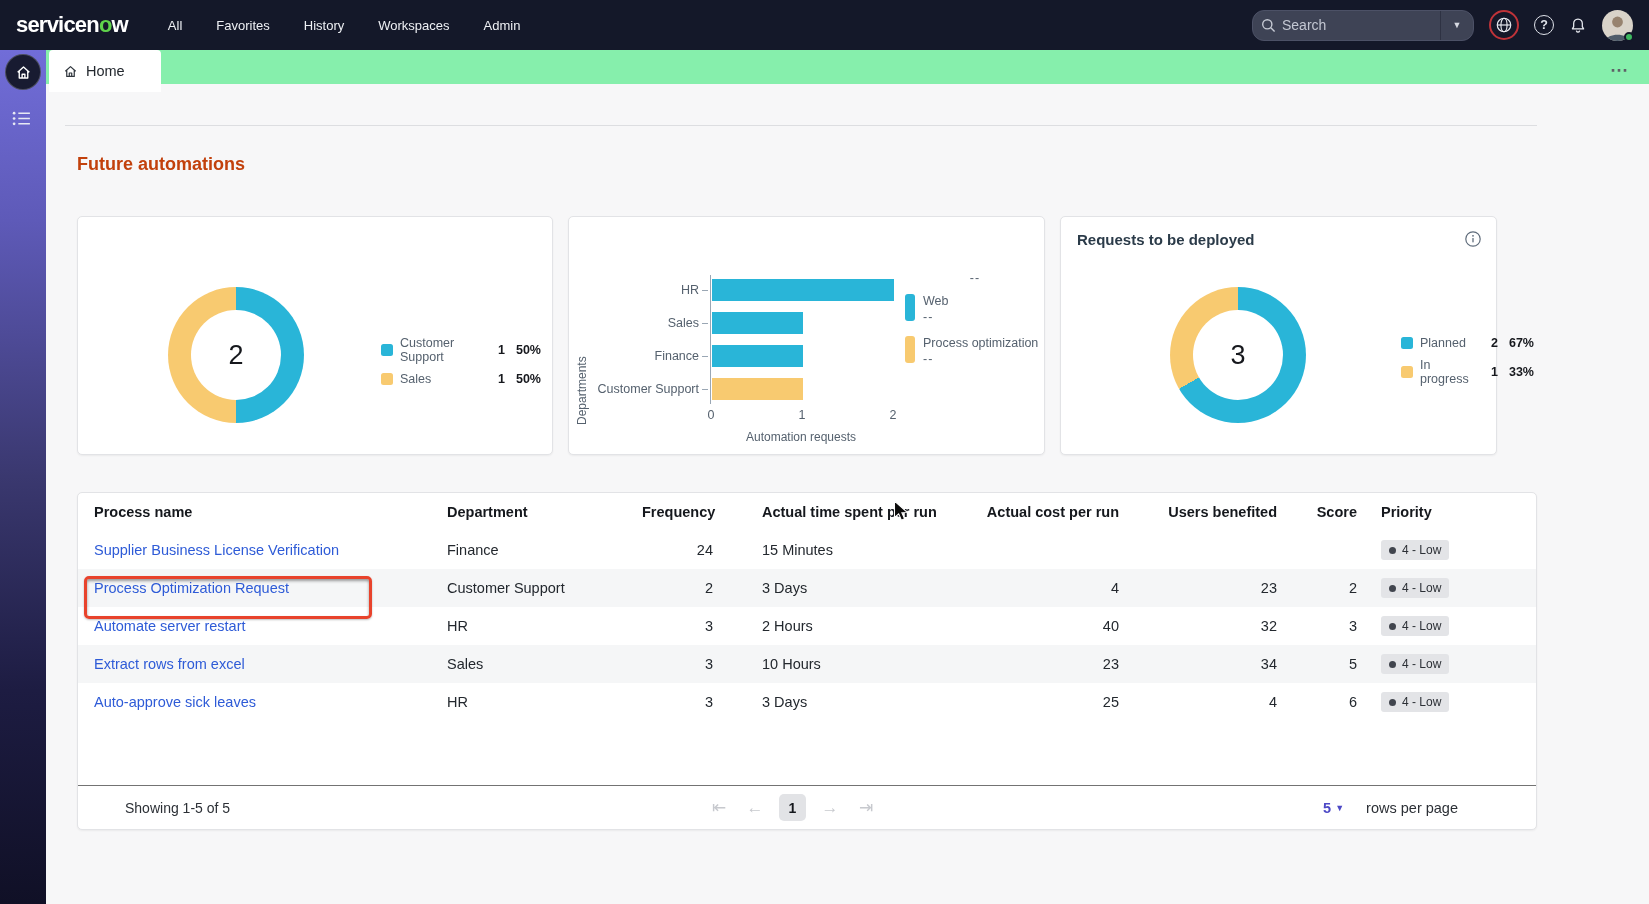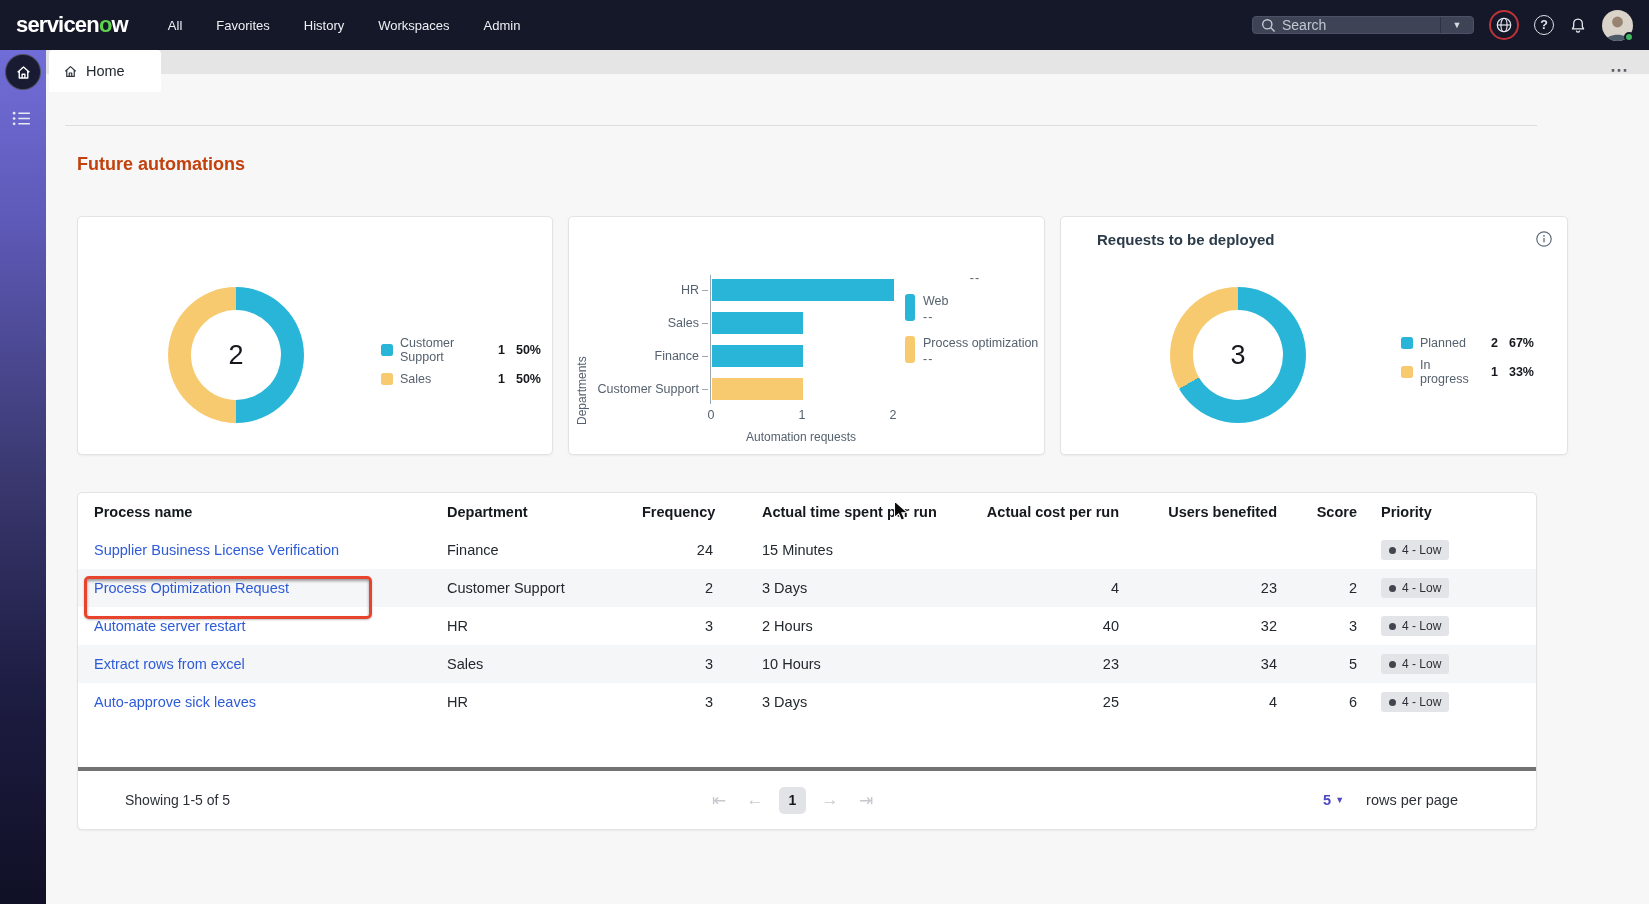--- a/index.html
+++ b/index.html
@@ -10,22 +10,22 @@
           align-items:center;padding:0 16px;box-sizing:border-box;z-index:20;}
   .logo{font-size:22px;font-weight:bold;color:#fff;letter-spacing:-0.8px;cursor:pointer;white-space:nowrap;}
   .logo .o{color:#5fd24b;}
   .nav-items{display:flex;gap:34px;margin-left:40px;}
   .nav-item{color:#eef0f4;font-size:13px;text-decoration:none;cursor:pointer;}
   .ws-pill{position:absolute;left:650px;top:9px;height:32px;border:1px solid #4e5367;border-radius:16px;
            display:flex;align-items:center;padding:0 16px;gap:10px;color:#fff;font-weight:bold;font-size:14px;
            box-sizing:border-box;cursor:pointer;background:transparent;}
   .ws-star{color:#d9b64e;font-size:15px;font-weight:normal;}
   .nav-right{margin-left:auto;display:flex;align-items:center;gap:15px;}
-  .searchbox{display:flex;align-items:center;width:222px;height:18px;background:#3e4355;
-             border:1px solid #4c5166;border-radius:4px;box-sizing:border-box;overflow:hidden;}
+  .searchbox{display:flex;align-items:center;width:222px;height:31px;background:#3e4355;
+             border:1px solid #4c5166;border-radius:12px;box-sizing:border-box;overflow:hidden;}
   .searchbox input{flex:1;background:transparent;border:none;outline:none;color:#e8eaf0;font-size:14px;
              padding:0 0 0 6px;min-width:0;font-family:inherit;}
   .searchbox input::placeholder{color:#c3c7d2;opacity:1;}
   .search-ic{margin-left:8px;display:flex;flex:none;}
   .search-dd{width:33px;align-self:stretch;border:none;border-left:1px solid #2e3243;background:transparent;
              color:#d7dae2;font-size:9px;cursor:pointer;display:flex;align-items:center;justify-content:center;}
   .globe-ring{width:30px;height:30px;border:2.5px solid #bf3339;border-radius:50%;display:flex;align-items:center;
               justify-content:center;box-sizing:border-box;cursor:pointer;background:transparent;padding:0;}
   .icon-btn{background:none;border:none;display:flex;align-items:center;justify-content:center;padding:0;cursor:pointer;}
   .help-circle{width:20px;height:20px;border:1.4px solid #dfe2e9;border-radius:50%;color:#dfe2e9;font-size:12.5px;
@@ -35,35 +35,35 @@
   .status-dot{position:absolute;right:-1px;bottom:-1px;width:10px;height:10px;background:#3db85f;
               border:2px solid #141829;border-radius:50%;box-sizing:border-box;}
   
   .workarea{position:absolute;top:50px;left:0;right:0;bottom:0;}
   .sidebar{position:absolute;left:0;top:0;width:46px;bottom:0;
            background:linear-gradient(180deg,#716dd8 0%,#5e5ab8 20%,#3a386f 50%,#1d1c42 75%,#101026 100%);}
   .side-home{position:absolute;left:5px;top:4px;width:36px;height:36px;border-radius:50%;background:#181b31;
              border:1.5px solid rgba(255,255,255,.22);display:flex;align-items:center;justify-content:center;
              color:#fff;box-sizing:border-box;cursor:pointer;padding:0;}
   .side-list{position:absolute;left:12px;top:60px;color:#e7e9f4;cursor:pointer;background:none;border:none;padding:0;}
-  .tabstrip{position:absolute;left:46px;right:0;top:0;height:24px;background:#e5e5e5;}
+  .tabstrip{position:absolute;left:46px;right:0;top:0;height:34px;background:#86efac;}
   .tab-active{position:absolute;left:3px;top:0;width:112px;height:42px;background:#fff;border-radius:4px 4px 0 0;
               display:flex;align-items:center;gap:8px;padding:0 14px;box-sizing:border-box;color:#23282e;
               font-size:14.5px;cursor:pointer;border:none;}
   .tab-more{position:absolute;right:14px;top:8px;color:#5e6167;font-size:18px;font-weight:bold;letter-spacing:1px;
             cursor:pointer;background:none;border:none;}
   .content{position:absolute;left:46px;right:0;top:42px;bottom:0;background:#f7f7f8;}
   .content-rule{position:absolute;left:19px;width:1472px;top:33px;border-top:1px solid #dddee1;}
   .page-title{position:absolute;left:31px;top:62px;font-size:18px;font-weight:bold;color:#c2410c;margin:0;}
   
   .card{position:absolute;background:#fff;border:1px solid #e2e3e6;border-radius:5px;
         box-shadow:0 1px 2px rgba(30,30,40,.06);box-sizing:border-box;}
   #card-new{left:31px;top:124px;width:476px;height:239px;}
   #card-intake{left:522px;top:124px;width:477px;height:239px;}
-  #card-deploy{left:1014px;top:124px;width:508px;height:239px;padding-left:20px;}
+  #card-deploy{left:1014px;top:124px;width:437px;height:239px;}
   #card-table{left:31px;top:400px;width:1460px;height:338px;}
   .card-head{display:flex;justify-content:space-between;align-items:center;padding:13px 14px 0 16px;}
   .card-title{margin:0;font-size:15px;font-weight:bold;color:#2b3b49;}
   
   .donut{position:absolute;width:136px;height:136px;border-radius:50%;cursor:pointer;}
   #card-new .donut{left:90px;top:70px;background:conic-gradient(#29b5d8 0 50%,#f8ca70 50% 100%);}
   #card-deploy .donut{left:109px;top:70px;background:conic-gradient(#29b5d8 0 66.7%,#f8ca70 66.7% 100%);}
   .donut::after{content:"";position:absolute;inset:23px;background:#fff;border-radius:50%;}
   .donut-num{position:absolute;inset:0;display:flex;align-items:center;justify-content:center;
              font-size:27px;color:#16181d;z-index:2;}
@@ -102,21 +102,21 @@
   .tr.alt{background:#f5f6f7;}
   .cR{text-align:right;}
   .c4pad{padding-left:49px;}
   .c8pad{padding-left:24px;}
   .plink{color:#2e5bd7;text-decoration:none;cursor:pointer;}
   .badge{display:inline-flex;align-items:center;gap:6px;background:#e3e4e7;border-radius:3px;
          padding:3px 8px;font-size:12px;color:#2c3036;}
   .badge-dot{width:7px;height:7px;border-radius:50%;background:#41454e;}
   .red-frame{position:absolute;left:6px;top:83px;width:282px;height:37px;border:3px solid #e8432c;border-radius:5px;
              box-shadow:inset 0 2px 3px rgba(40,40,40,.45),0 1px 2px rgba(0,0,0,.25);pointer-events:none;z-index:3;}
-  .tfoot{position:absolute;left:0;right:0;bottom:0;height:62px;border-top:4px solid #737373;display:flex;
+  .tfoot{position:absolute;left:0;right:0;bottom:0;height:44px;border-top:1px solid #737373;display:flex;
          align-items:center;padding:0 16px;box-sizing:border-box;}
   .showing{margin-left:31px;font-size:14px;color:#2c3036;}
   .pager{position:absolute;left:629px;display:flex;align-items:center;gap:12px;}
   .pg-arrow{color:#c7c9ce;font-size:17px;background:none;border:none;padding:0;width:24px;cursor:pointer;}
   .pg-current{width:27px;height:27px;background:#e2e3e6;border:none;border-radius:5px;font-weight:bold;
               font-size:14px;color:#15181d;cursor:pointer;}
   .page-size{margin-left:auto;display:flex;align-items:center;gap:16px;margin-right:62px;}
   .ps-btn{background:none;border:none;color:#4d49c6;font-weight:bold;font-size:14.5px;display:flex;
           align-items:center;gap:4px;cursor:pointer;}
   .ps-caret{font-size:9px;}

